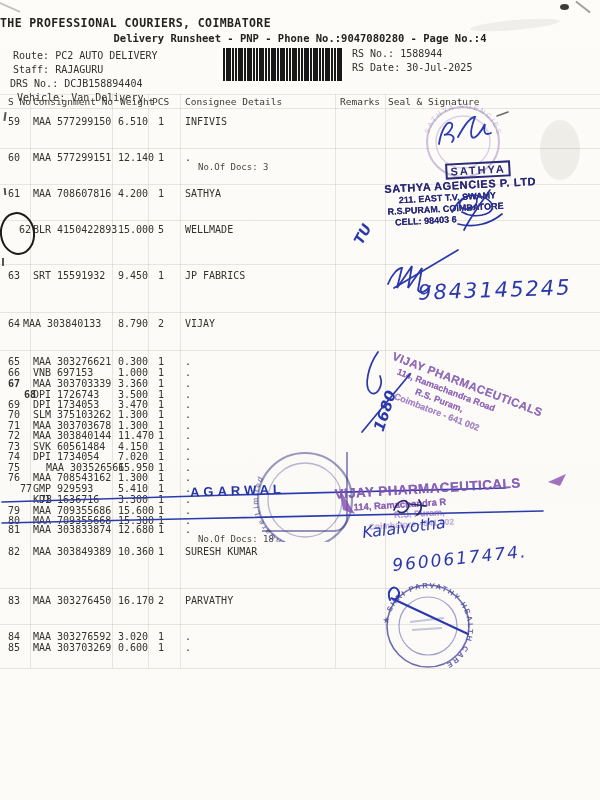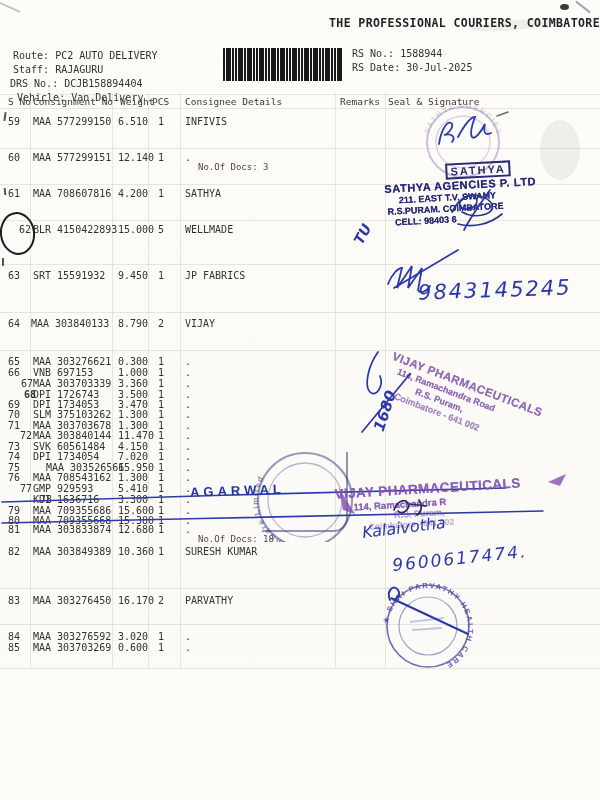--- a/index.html
+++ b/index.html
@@ -35,21 +35,22 @@
      border-right:2.5px solid rgba(47,45,125,.5);border-bottom:2.5px solid rgba(47,45,125,.5);
      border-radius:0 0 14px 0;}
   .mark{position:absolute;background:#555;}
   .smudge{position:absolute;background:rgba(60,55,45,.07);border-radius:50%;}
 </style>
 </head>
 <body>
 
 <div class="page">
 
-  <div class="abs title" style="left:0;top:16px;width:600px;text-align:right;">THE PROFESSIONAL COURIERS, COIMBATORE</div>
+  <div class="abs title" style="left:0;top:16px;width:600px;text-align:left;">THE PROFESSIONAL COURIERS, COIMBATORE</div>
+  <div class="abs subtitle mono" style="left:0;top:32px;width:600px;text-align:center;">Delivery Runsheet - PNP - Phone No.:9047080280 - Page No.:4</div>
 
   <div class="abs meta" style="left:13px;top:50px;">Route: PC2 AUTO DELIVERY</div>
   <div class="abs meta" style="left:13px;top:64px;">Staff: RAJAGURU</div>
   <div class="abs meta" style="left:10px;top:78px;">DRS No.: DCJB158894404</div>
   <div class="abs meta" style="left:17px;top:92px;">Vehicle: Van Delivery</div>
 
   <div class="barcode"></div>
 
   <div class="abs meta" style="left:352px;top:48px;">RS No.: 1588944</div>
   <div class="abs meta" style="left:352px;top:62px;">RS Date: 30-Jul-2025</div>
@@ -115,41 +116,41 @@
       </div>
       <div class="trow" style="top: 270px;">
         <span style="left: 8px;">63</span>
         <span style="left: 33px;">SRT 15591932</span>
         <span style="left: 118px;">9.450</span>
         <span style="left: 158px;">1</span>
         <span style="left: 185px;">JP FABRICS</span>
       </div>
       <div class="trow" style="top: 318px;">
         <span style="left: 8px;">64</span>
-        <span style="left: 31px;">MAA 303840133</span>
+        <span style="left: 23px;">MAA 303840133</span>
         <span style="left: 118px;">8.790</span>
         <span style="left: 158px;">2</span>
         <span style="left: 185px;">VIJAY</span>
       </div>
       <div class="trow" style="top: 356px;">
         <span style="left: 8px;">65</span>
         <span style="left: 33px;">MAA 303276621</span>
         <span style="left: 118px;">0.300</span>
         <span style="left: 158px;">1</span>
         <span style="left: 185px;">.</span>
       </div>
       <div class="trow" style="top: 367px;">
         <span style="left: 8px;">66</span>
         <span style="left: 33px;">VNB 697153</span>
         <span style="left: 118px;">1.000</span>
         <span style="left: 158px;">1</span>
         <span style="left: 185px;">.</span>
       </div>
       <div class="trow" style="top: 378px;">
-        <span style="left: 21px;">67</span>
+        <span style="left: 8px; font-weight: bold;">67</span>
         <span style="left: 33px;">MAA 303703339</span>
         <span style="left: 118px;">3.360</span>
         <span style="left: 158px;">1</span>
         <span style="left: 185px;">.</span>
       </div>
       <div class="trow" style="top: 389px;">
         <span style="left: 24px; font-weight: bold;">68</span>
         <span style="left: 33px;">DPI 1726743</span>
         <span style="left: 118px;">3.500</span>
         <span style="left: 158px;">1</span>
@@ -170,21 +171,21 @@
         <span style="left: 185px;">.</span>
       </div>
       <div class="trow" style="top: 420px;">
         <span style="left: 8px;">71</span>
         <span style="left: 33px;">MAA 303703678</span>
         <span style="left: 118px;">1.300</span>
         <span style="left: 158px;">1</span>
         <span style="left: 185px;">.</span>
       </div>
       <div class="trow" style="top: 430px;">
-        <span style="left: 20px;">72</span>
+        <span style="left: 8px;">72</span>
         <span style="left: 33px;">MAA 303840144</span>
         <span style="left: 118px;">11.470</span>
         <span style="left: 158px;">1</span>
         <span style="left: 185px;">.</span>
       </div>
       <div class="trow" style="top: 441px;">
         <span style="left: 8px;">73</span>
         <span style="left: 33px;">SVK 60561484</span>
         <span style="left: 118px;">4.150</span>
         <span style="left: 158px;">1</span>

